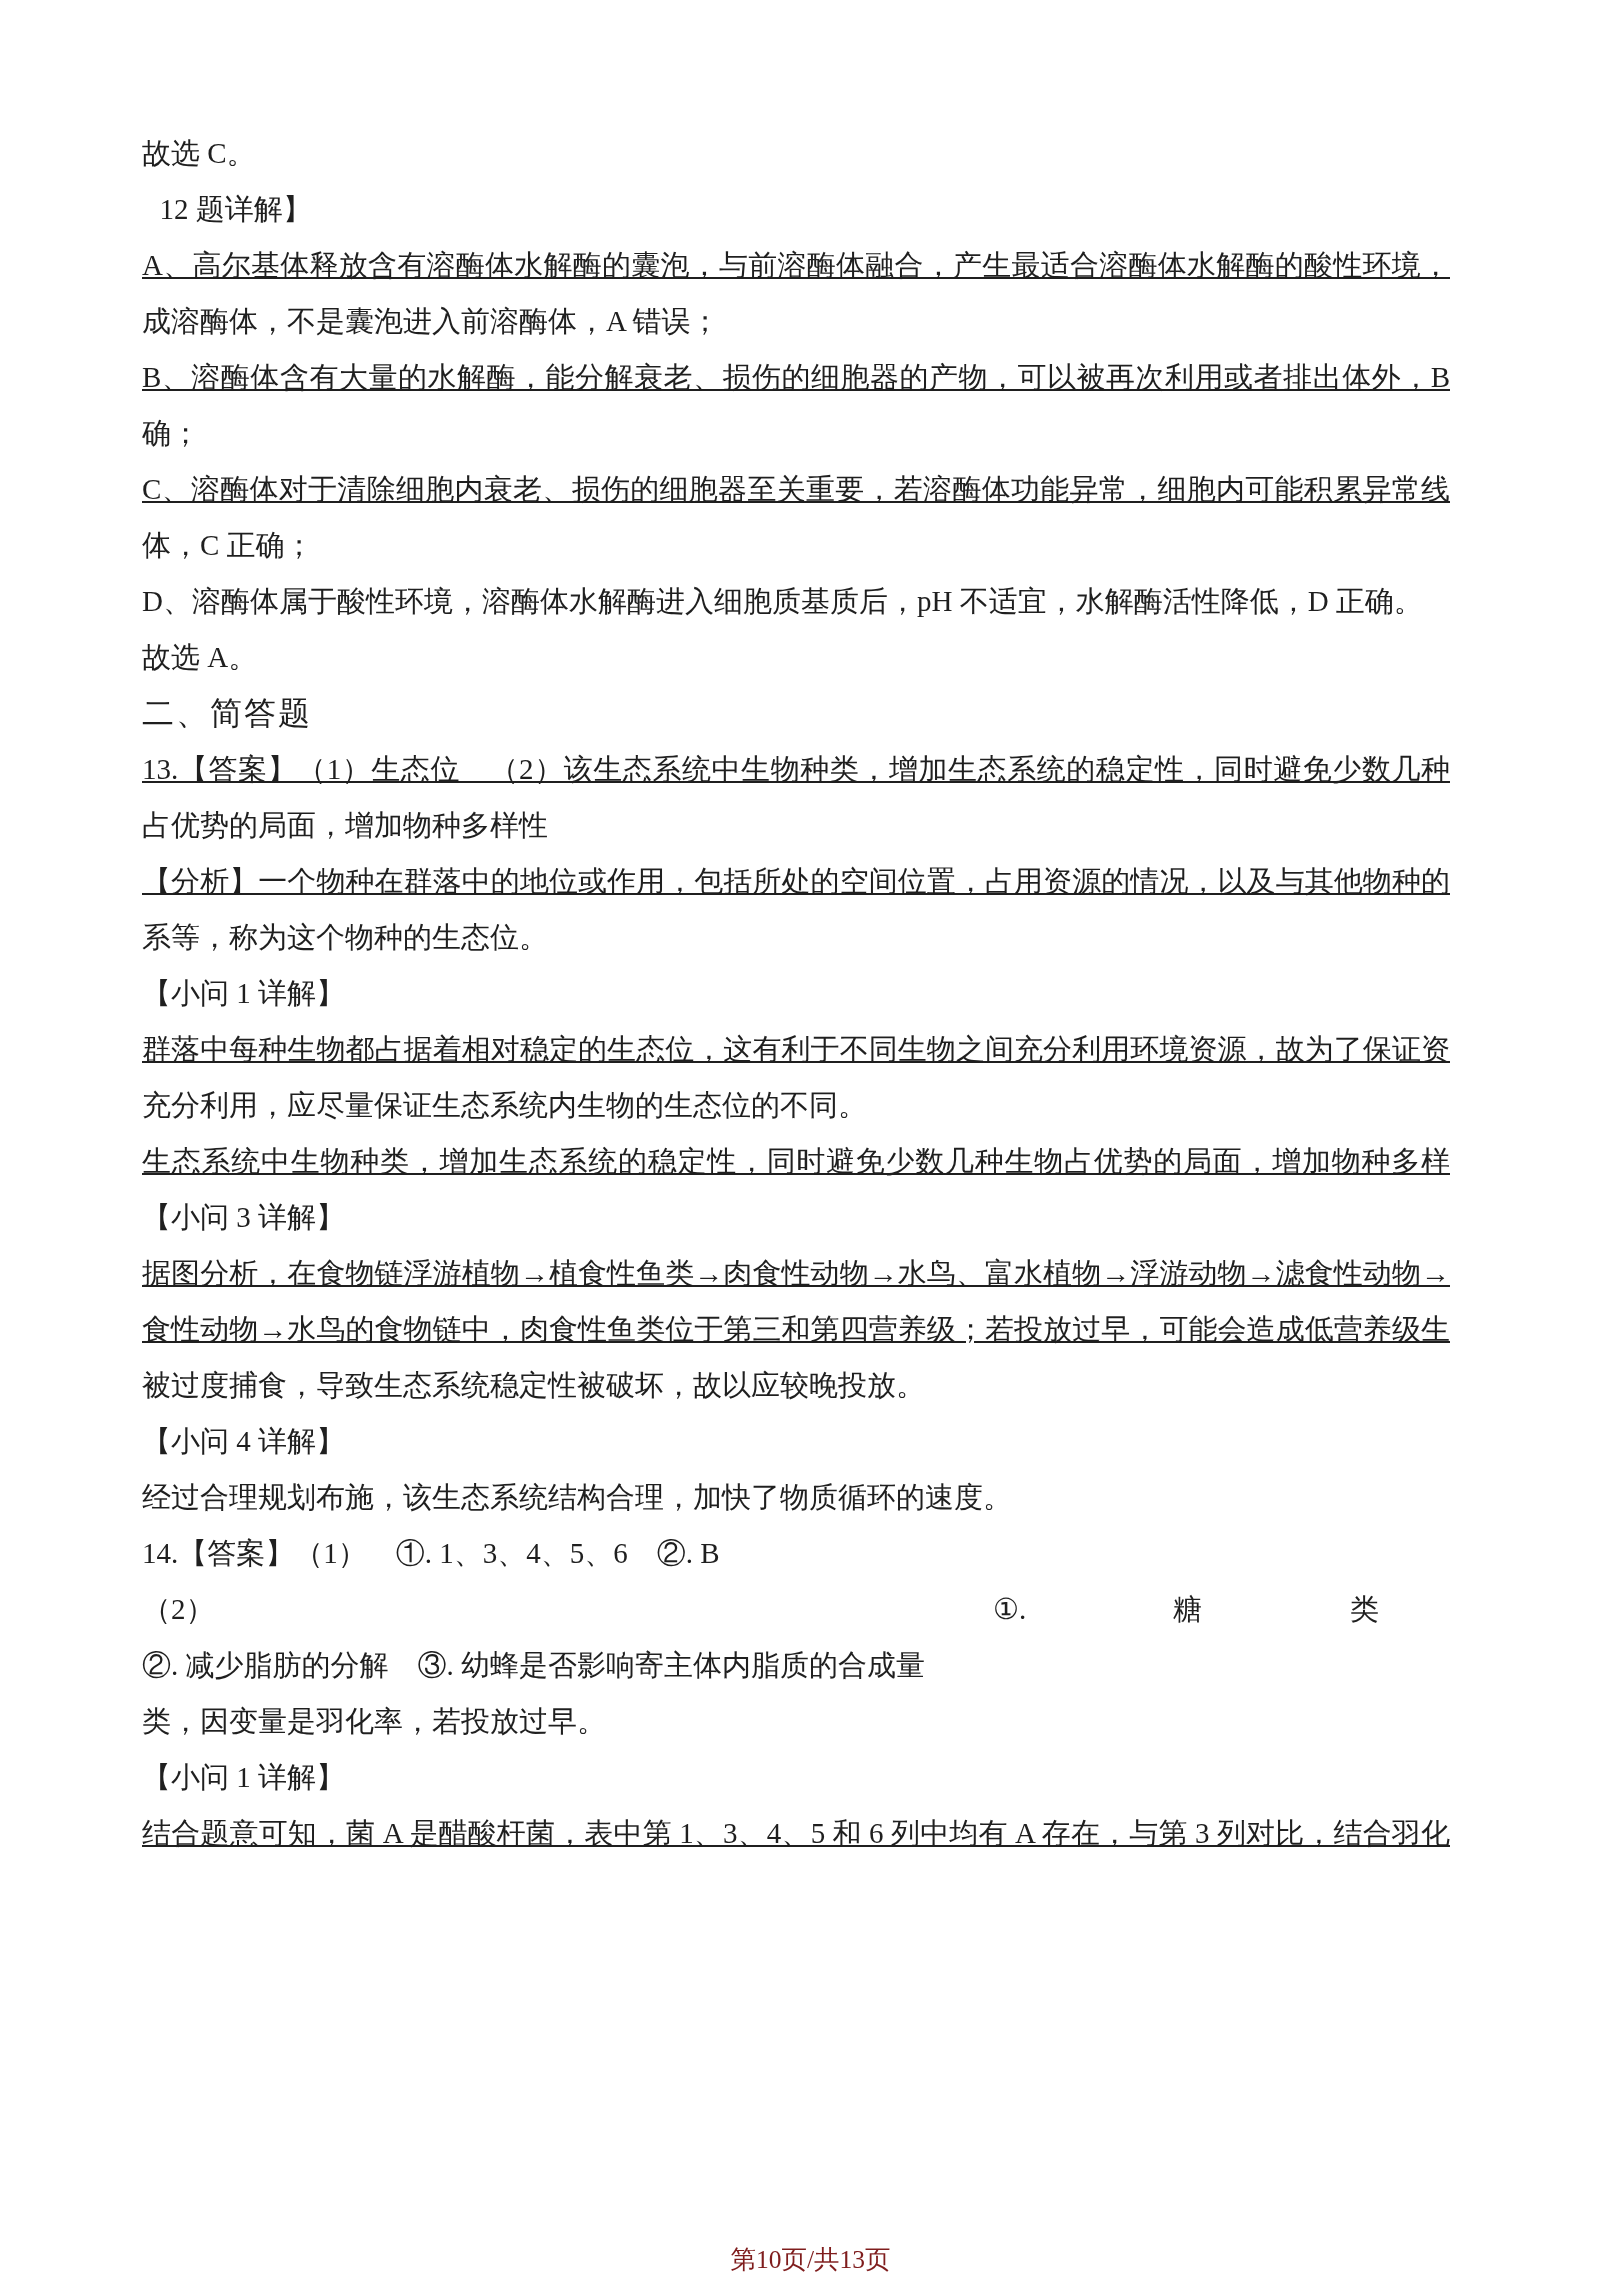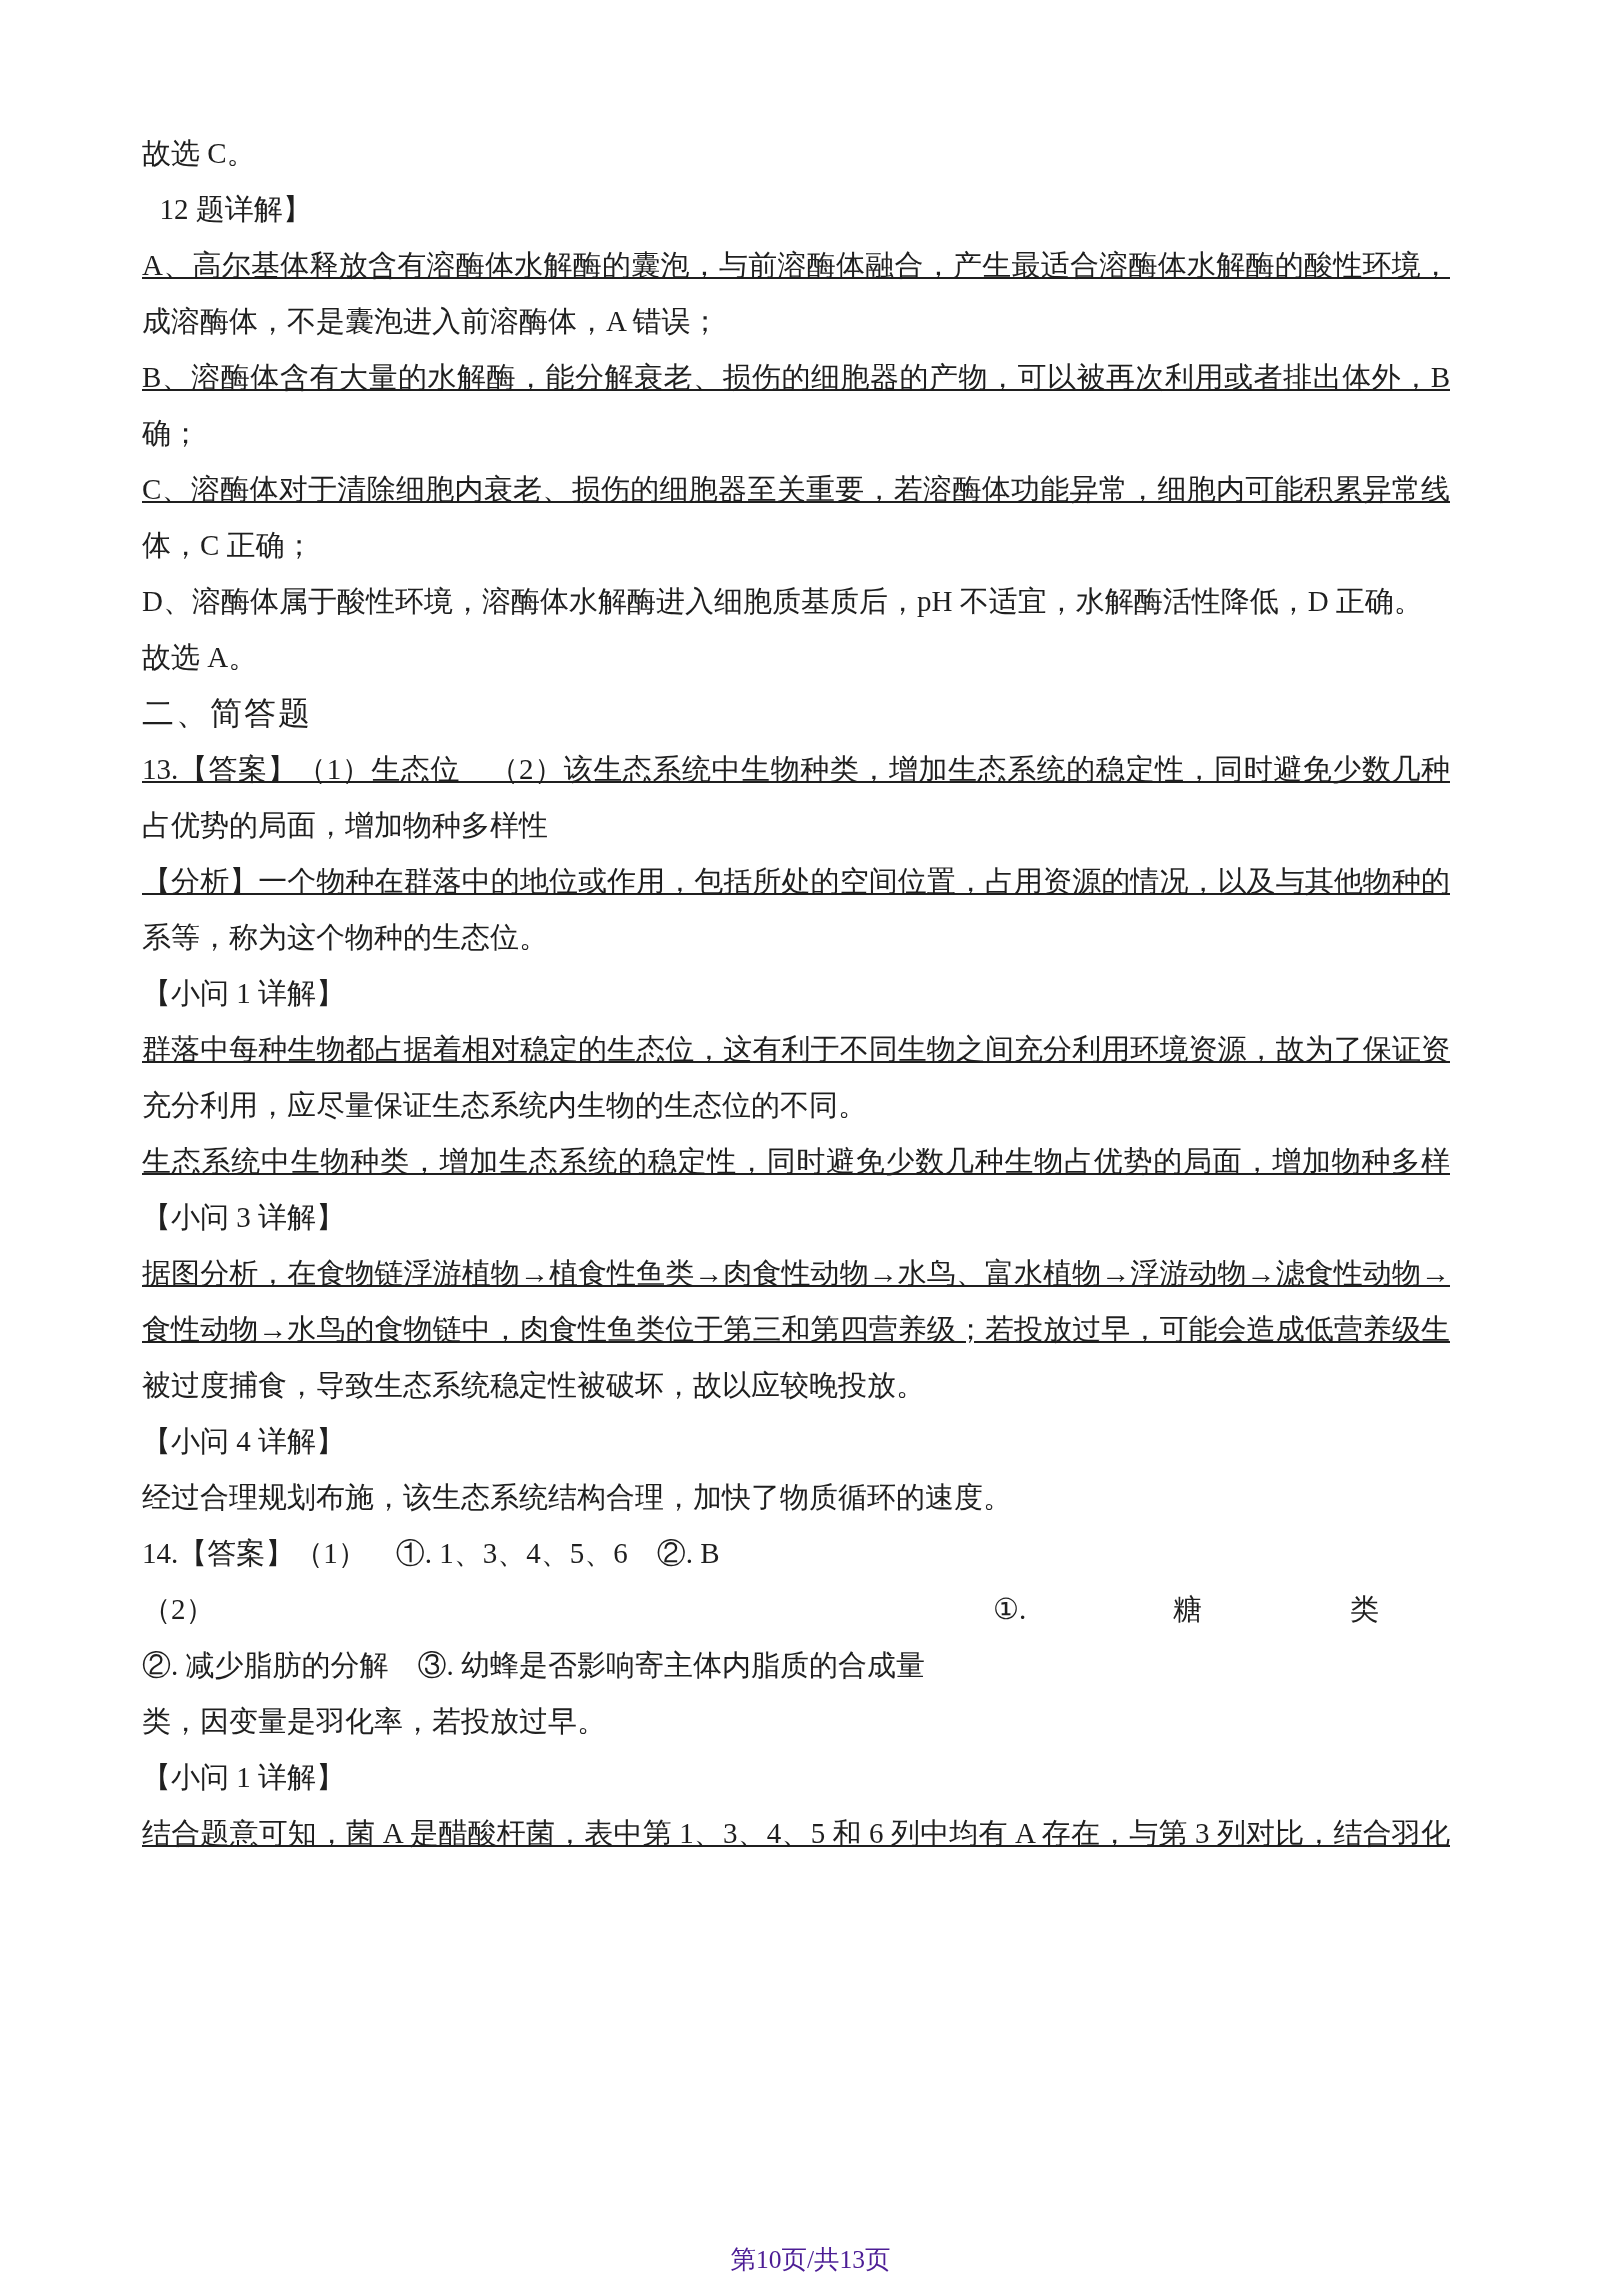--- a/index.html
+++ b/index.html
@@ -58,21 +58,21 @@
   .line.spread .seg-2 { left: 1031px; }
   .line.spread .seg-3 { left: 1208px; }
   .footer {
     position: absolute;
     left: 0;
     top: 2243px;
     width: 100%;
     text-align: center;
     font-size: 25.5px;
     line-height: 33px;
-    color: #4c1d95;
+    color: #7f1d1d;
   }
 </style>
 </head>
 <body>
 
 <div class="page">
   <div class="content">
       <div class="line plain">故选 C。</div>
       <div class="line indent">12 题详解】</div>
       <div class="line justify">A、高尔基体释放含有溶酶体水解酶的囊泡，与前溶酶体融合，产生最适合溶酶体水解酶的酸性环境，构</div>

